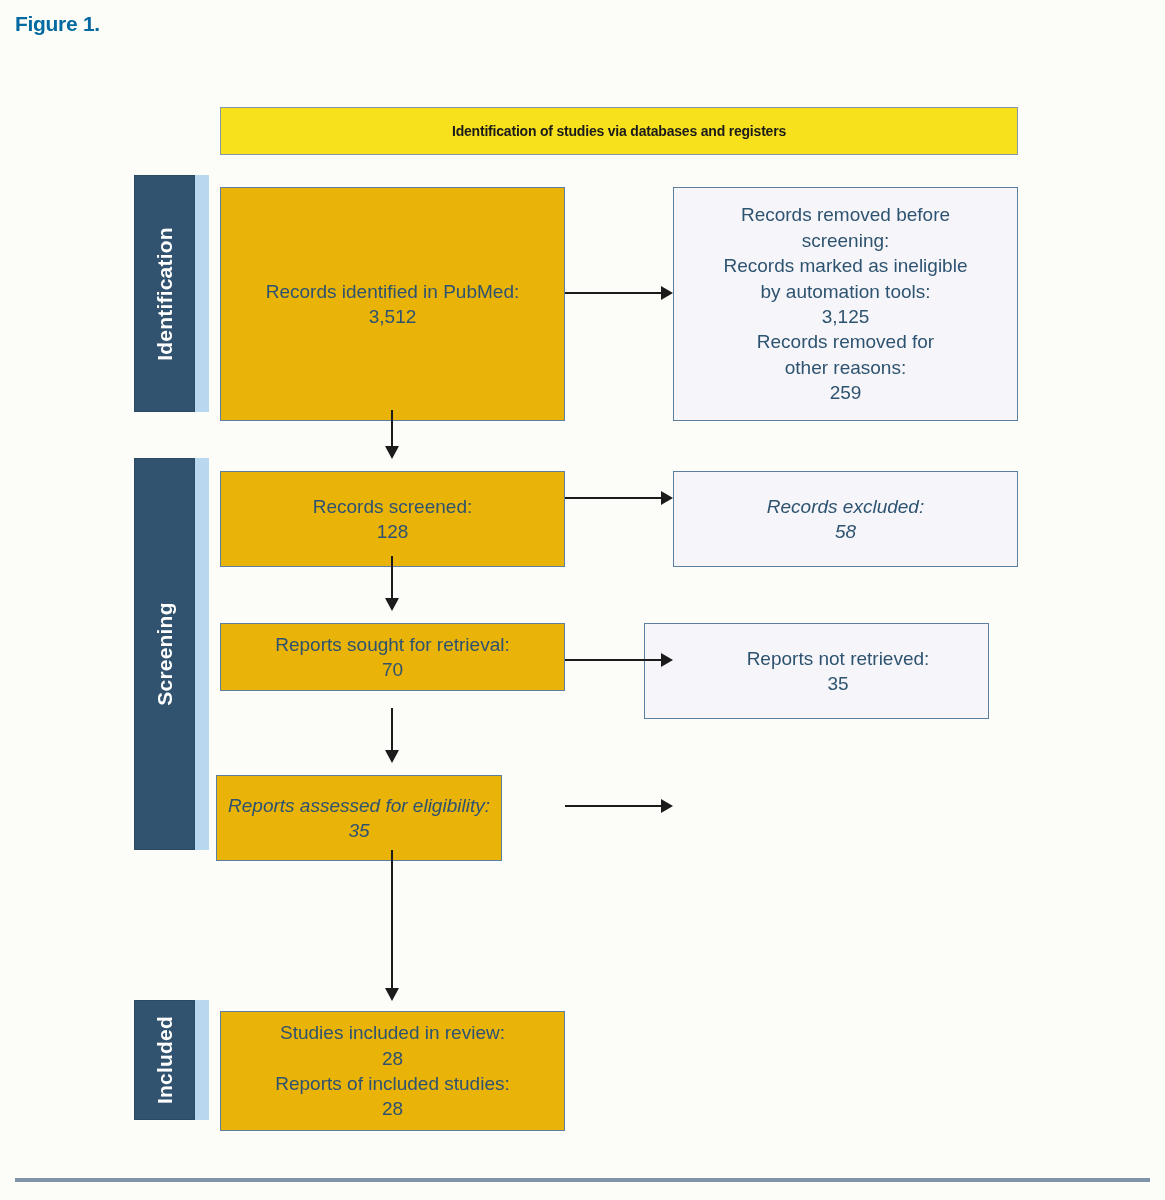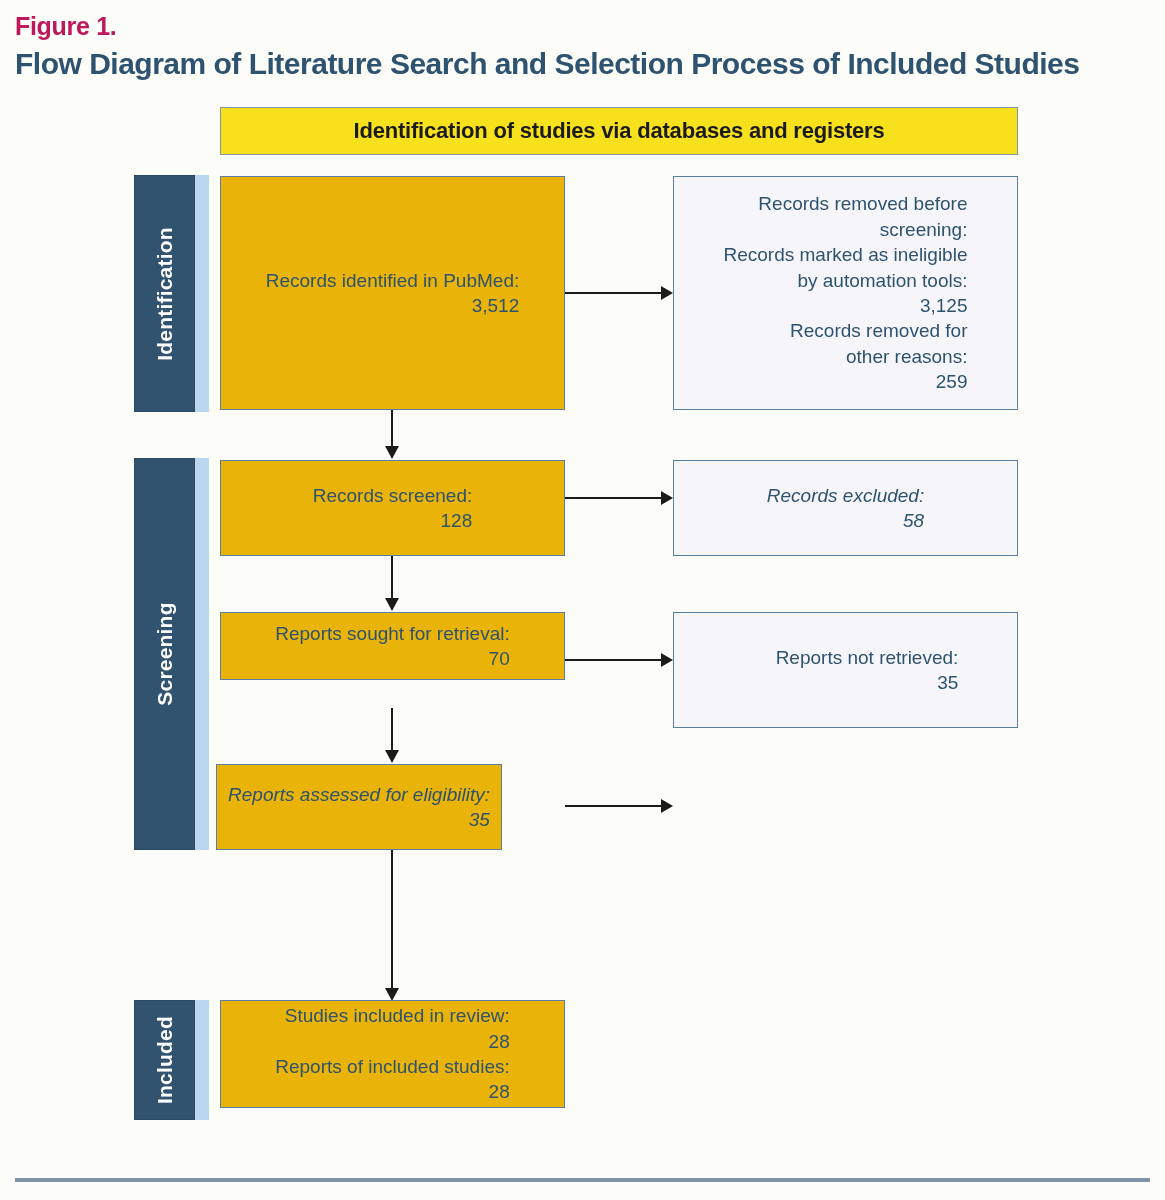--- a/index.html
+++ b/index.html
@@ -19,23 +19,23 @@
     left: 0; top: 0;
     width: 1165px;
     height: 1200px;
   }
 
   
   .fig-label {
     position: absolute;
     left: 15px;
     top: 12px;
-    font-size: 25px;
-    font-weight: bold;
-    color: #be185d;
+    font-size: 21px;
+    font-weight: bold;
+    color: #0369a1;
     letter-spacing: -0.3px;
     white-space: nowrap;
   }
   .fig-title {
     position: absolute;
     left: 15px;
     top: 47px;
     font-size: 30px;
     font-weight: bold;
     color: #2e5370;
@@ -51,21 +51,21 @@
     width: 798px;
     height: 48px;
     background: #f7e01c;
     border: 1.5px solid #8496a8;
     box-sizing: border-box;
     display: flex;
     align-items: center;
     justify-content: center;
   }
   .banner-text {
-    font-size: 22px;
+    font-size: 14px;
     font-weight: bold;
     color: #1b1b1b;
     letter-spacing: -0.2px;
   }
 
   
   .sidebar {
     position: absolute;
     background: #31536f;
     border: 1px solid #2c4a64;
@@ -88,21 +88,22 @@
   }
 
   
   .box {
     position: absolute;
     box-sizing: border-box;
     border: 1.5px solid #5b7f9e;
     display: flex;
     align-items: center;
     justify-content: center;
-    text-align: right;
+    text-align: center;
+    margin-top: 11px;
   }
   .box.primary {
     background: #eab308;
   }
   .box.secondary {
     background: #f6f6fa;
   }
   .box-text {
     font-size: 19px;
     color: #2e5370;
@@ -129,21 +130,20 @@
     height: 4px;
     background: #7f94a8;
   }
 </style>
 </head>
 <body>
 
 <div class="stage">
 
   <div class="fig-label">Figure 1.</div>
-  <div class="fig-title">Flow Diagram of Literature Search and Selection Process of Included Studies</div>
 
   <div class="banner">
     <span class="banner-text">Identification of studies via databases and registers</span>
   </div>
 
   <div class="sidebar" style="left:134px; top:175px; width:61px; height:237px;">
     <span class="sidebar-label">Identification</span>
   </div>
   <div class="sidebar-strip" style="left:195px; top:175px; width:14px; height:237px;"></div>
 
@@ -209,21 +209,21 @@
       <line x1="10" y1="0" x2="10" y2="42" stroke="#1b1b1b" stroke-width="2"></line>
       <polygon points="3,42 17,42 10,55" fill="#1b1b1b"></polygon>
     </svg>
   </div>
 
   <div class="box primary" style="left:220px; top:612px; width:345px; height:68px;">
     <span class="box-text">Reports sought for retrieval:
 70</span>
   </div>
 
-  <div class="box secondary" style="left:673px; top:612px; width:345px; height:116px;padding-left:43px;">
+  <div class="box secondary" style="left:644px; top:612px; width:345px; height:96px;padding-left:43px;">
     <span class="box-text">Reports not retrieved:
 35</span>
   </div>
 
   <div class="conn" style="left:565px; top:650px; width:110px; height:20px;">
     <svg width="110" height="20" viewBox="0 0 110 20">
       <line x1="0" y1="10" x2="96" y2="10" stroke="#1b1b1b" stroke-width="2"></line>
       <polygon points="96,3 108,10 96,17" fill="#1b1b1b"></polygon>
     </svg>
   </div>
@@ -248,21 +248,21 @@
     </svg>
   </div>
 
   <div class="conn" style="left:382px; top:850px; width:20px; height:152px;">
     <svg width="20" height="152" viewBox="0 0 20 152">
       <line x1="10" y1="0" x2="10" y2="138" stroke="#1b1b1b" stroke-width="2"></line>
       <polygon points="3,138 17,138 10,151" fill="#1b1b1b"></polygon>
     </svg>
   </div>
 
-  <div class="box primary" style="left:220px; top:1000px; width:345px; height:108px;">
+  <div class="box primary" style="left:220px; top:1000px; width:345px; height:120px;">
     <span class="box-text">Studies included in review:
 28
 Reports of included studies:
 28</span>
   </div>
 
   <div class="bottom-rule"></div>
 
 </div>
 

